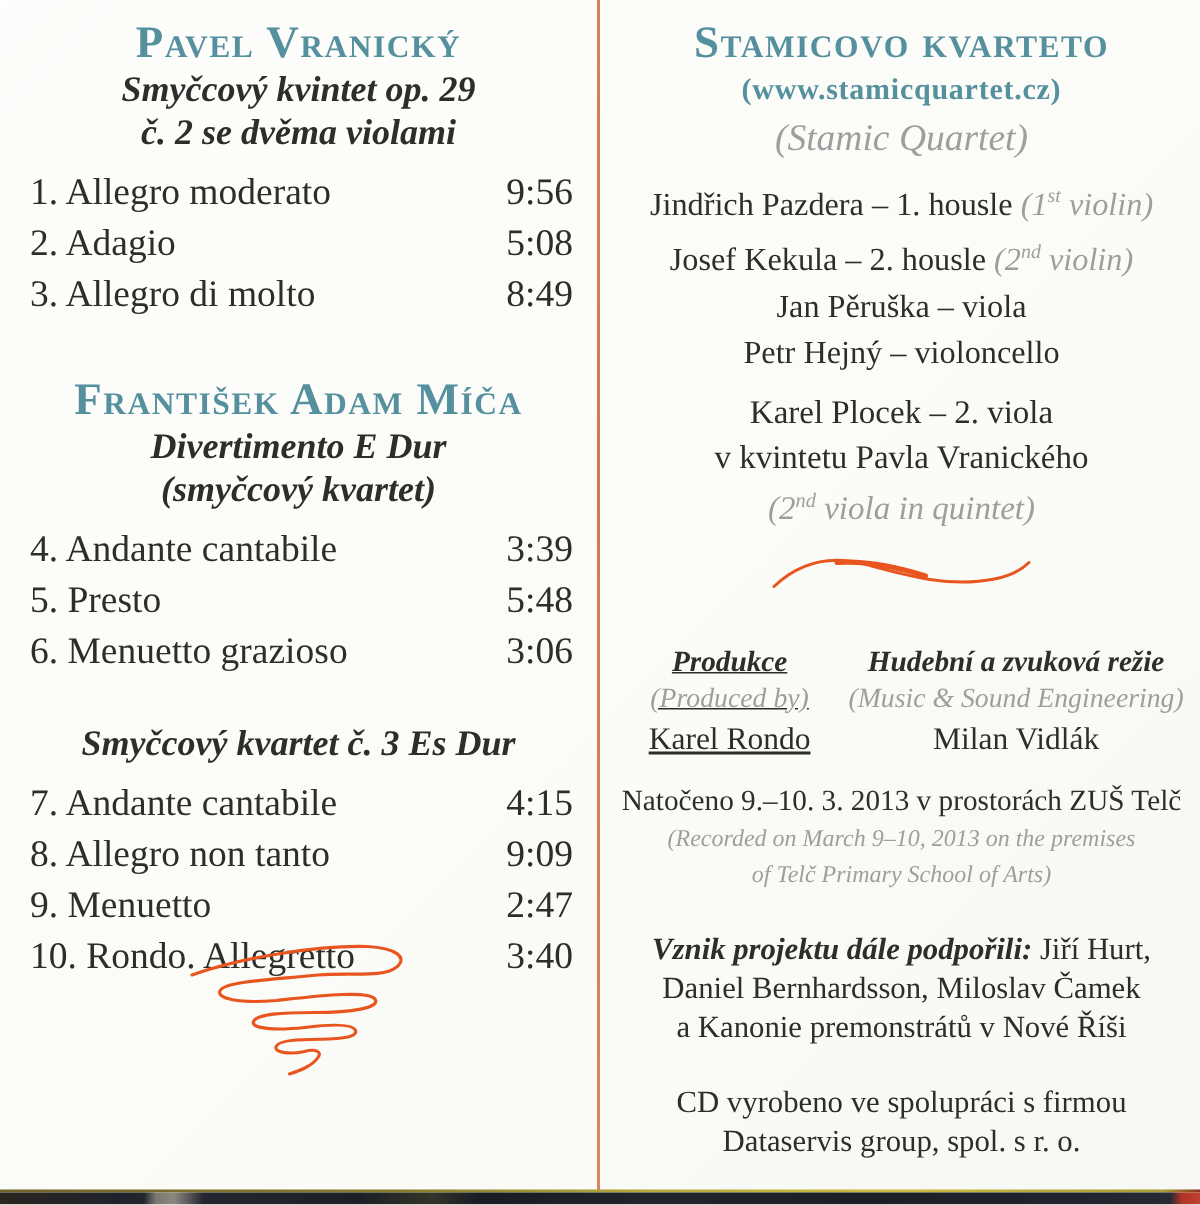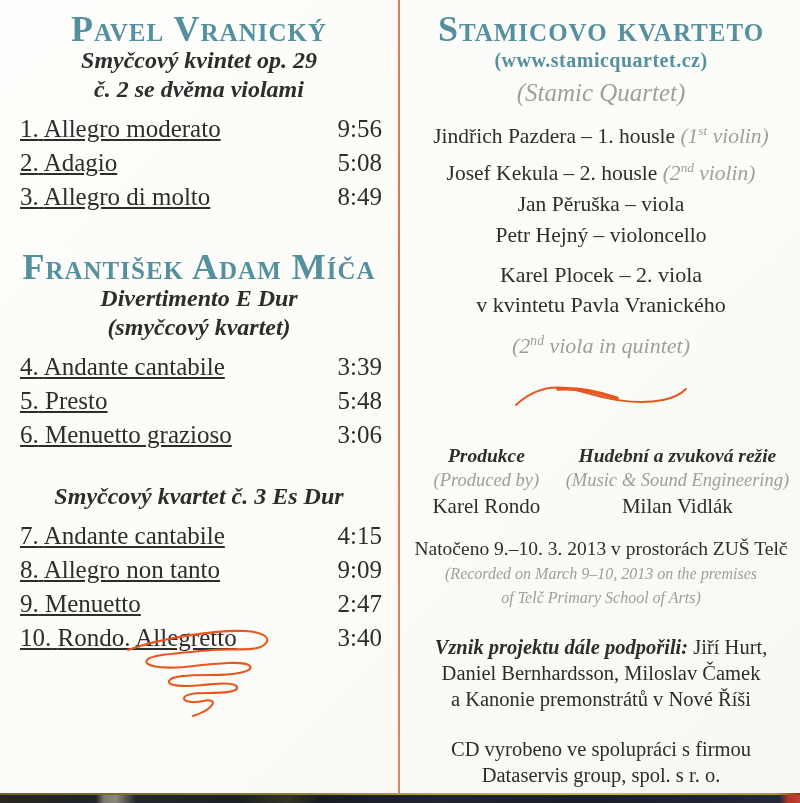--- a/index.html
+++ b/index.html
@@ -22,40 +22,40 @@
     opacity:.85;
   }
   
   .page { position:absolute; top:0; height:794px; text-align:center; }
   .page-left  { left:0;   width:398px; }
   .page-right { left:402px; width:398px; }
 
   .composer {
     font-variant:small-caps;
     font-weight:700;
-    font-size:36px;
+    font-size:30px;
     letter-spacing:1px;
     color:#55909f;
     line-height:34px;
     white-space:nowrap;
   }
   .work-subtitle {
     font-weight:700; font-style:italic;
     font-size:24px; line-height:29px;
     color:#2c2e2b;
     white-space:nowrap;
     text-align:center;
   }
   .tracklist { margin-top:8px; padding:0 16px 0 20px; }
   .track-row {
     display:flex; justify-content:space-between; align-items:baseline;
     font-size:25px; line-height:34px; text-align:left;
     color:#2c2e2b;
   }
-  .track-left { white-space:nowrap;text-decoration:underline; }
+  .track-left { white-space:nowrap; }
   .track-time { white-space:nowrap; }
 
   .sec-1 { padding-top:12px; }
   .sec-2 { margin-top:36px; }
   .sec-3 { margin-top:30px; }
 
   .flourish { position:absolute; left:126px; top:628px; }
 
   
   .page-right { font-size:21px; }
@@ -64,28 +64,28 @@
     font-weight:700; font-size:20px; letter-spacing:.5px;
     color:#55909f; white-space:nowrap;
   }
   .muted-italic { font-style:italic; color:#9e9e9e; }
   .ensemble-en { margin-top:6px; font-size:25px; line-height:30px; white-space:nowrap; }
   .musicians { margin-top:7px; }
   .musician-line { font-size:21.5px; line-height:31px; white-space:nowrap; }
   .musician-en sup, .guest-en sup { font-size:62%; font-style:italic; }
   .guest-block { margin-top:9px; }
   .guest-line { font-size:22px; line-height:30px; white-space:nowrap; }
-  .guest-en { font-size:22px; line-height:42px; white-space:nowrap; }
+  .guest-en { font-size:22px; line-height:28px; white-space:nowrap; }
 
   .divider-squiggle { margin-top:15px; }
 
   .credits {
     display:flex; margin-top:28px; padding:0 8px;
   }
-  .credit-col-left  { flex:0 0 40%; }
+  .credit-col-left  { flex:0 0 40%;text-decoration:underline; }
   .credit-col-right { flex:0 0 60%; }
   .credit-title { font-weight:700; font-style:italic; font-size:19.5px; line-height:25px; white-space:nowrap; }
   .credit-en    { font-size:18.5px; line-height:25px; white-space:nowrap; }
   .credit-name  { font-size:21px; line-height:27px; white-space:nowrap; }
 
   .recording { margin-top:16px; }
   .recording-cz { font-size:19.5px; line-height:26px; white-space:nowrap; }
   .recording-en { font-size:16px;  line-height:24px; white-space:nowrap; }
 
   .supporters { margin-top:24px; }

